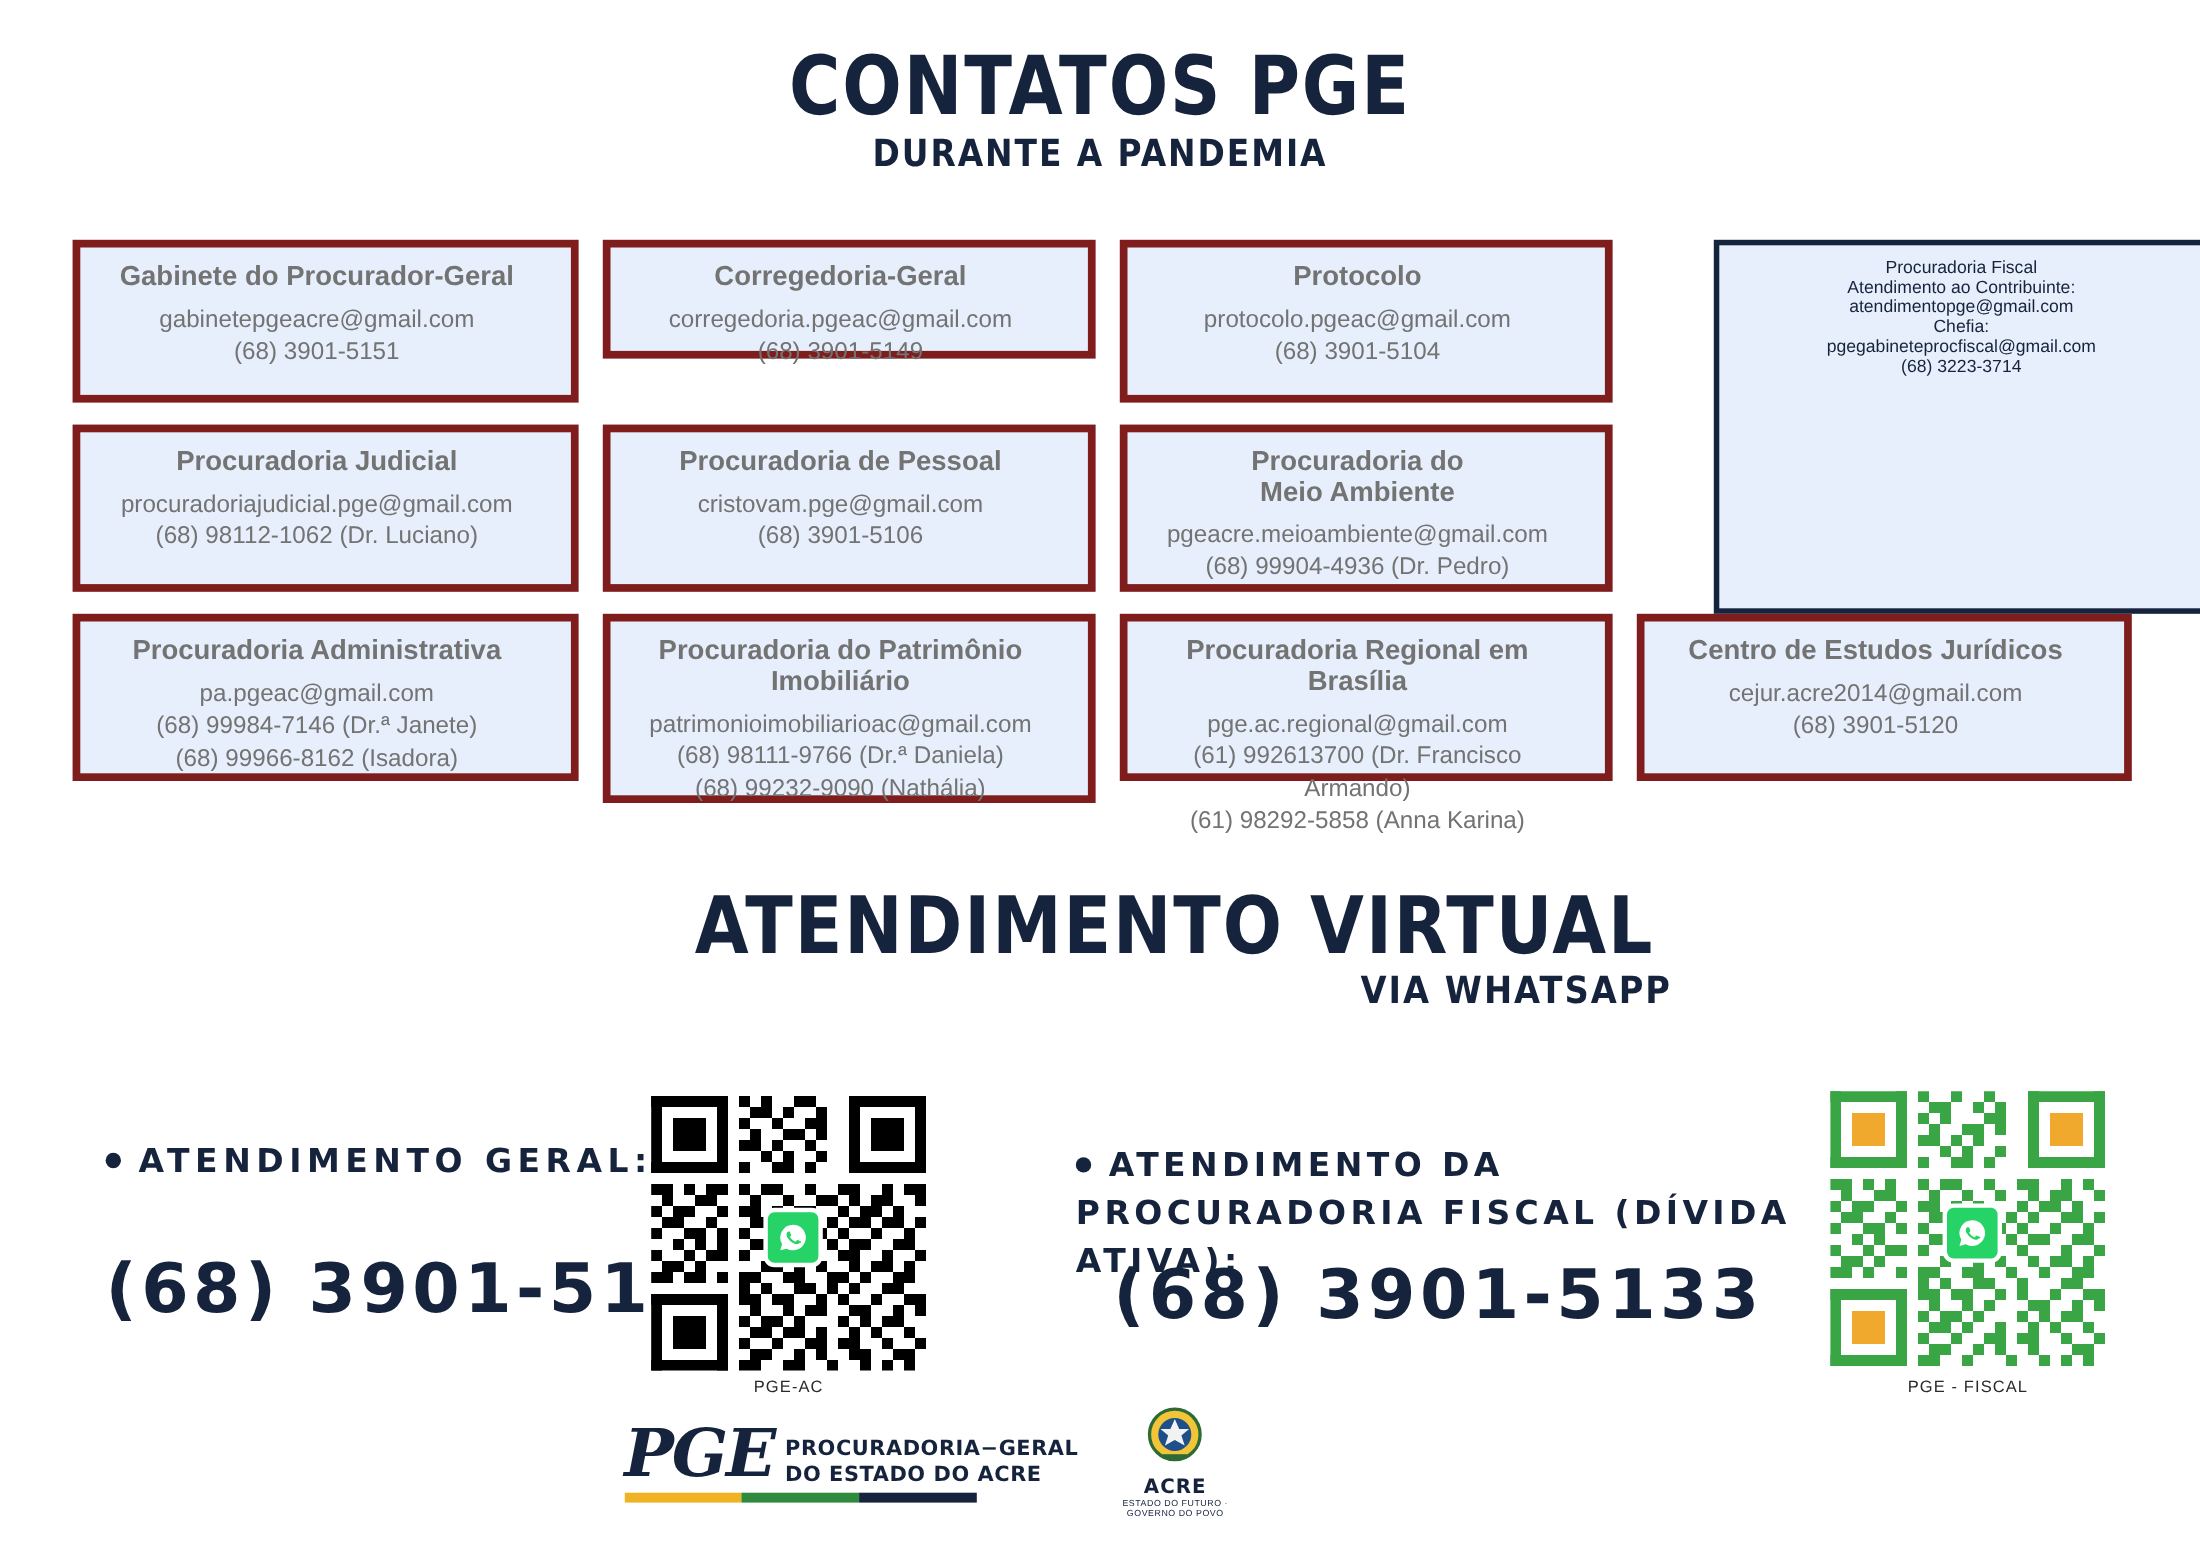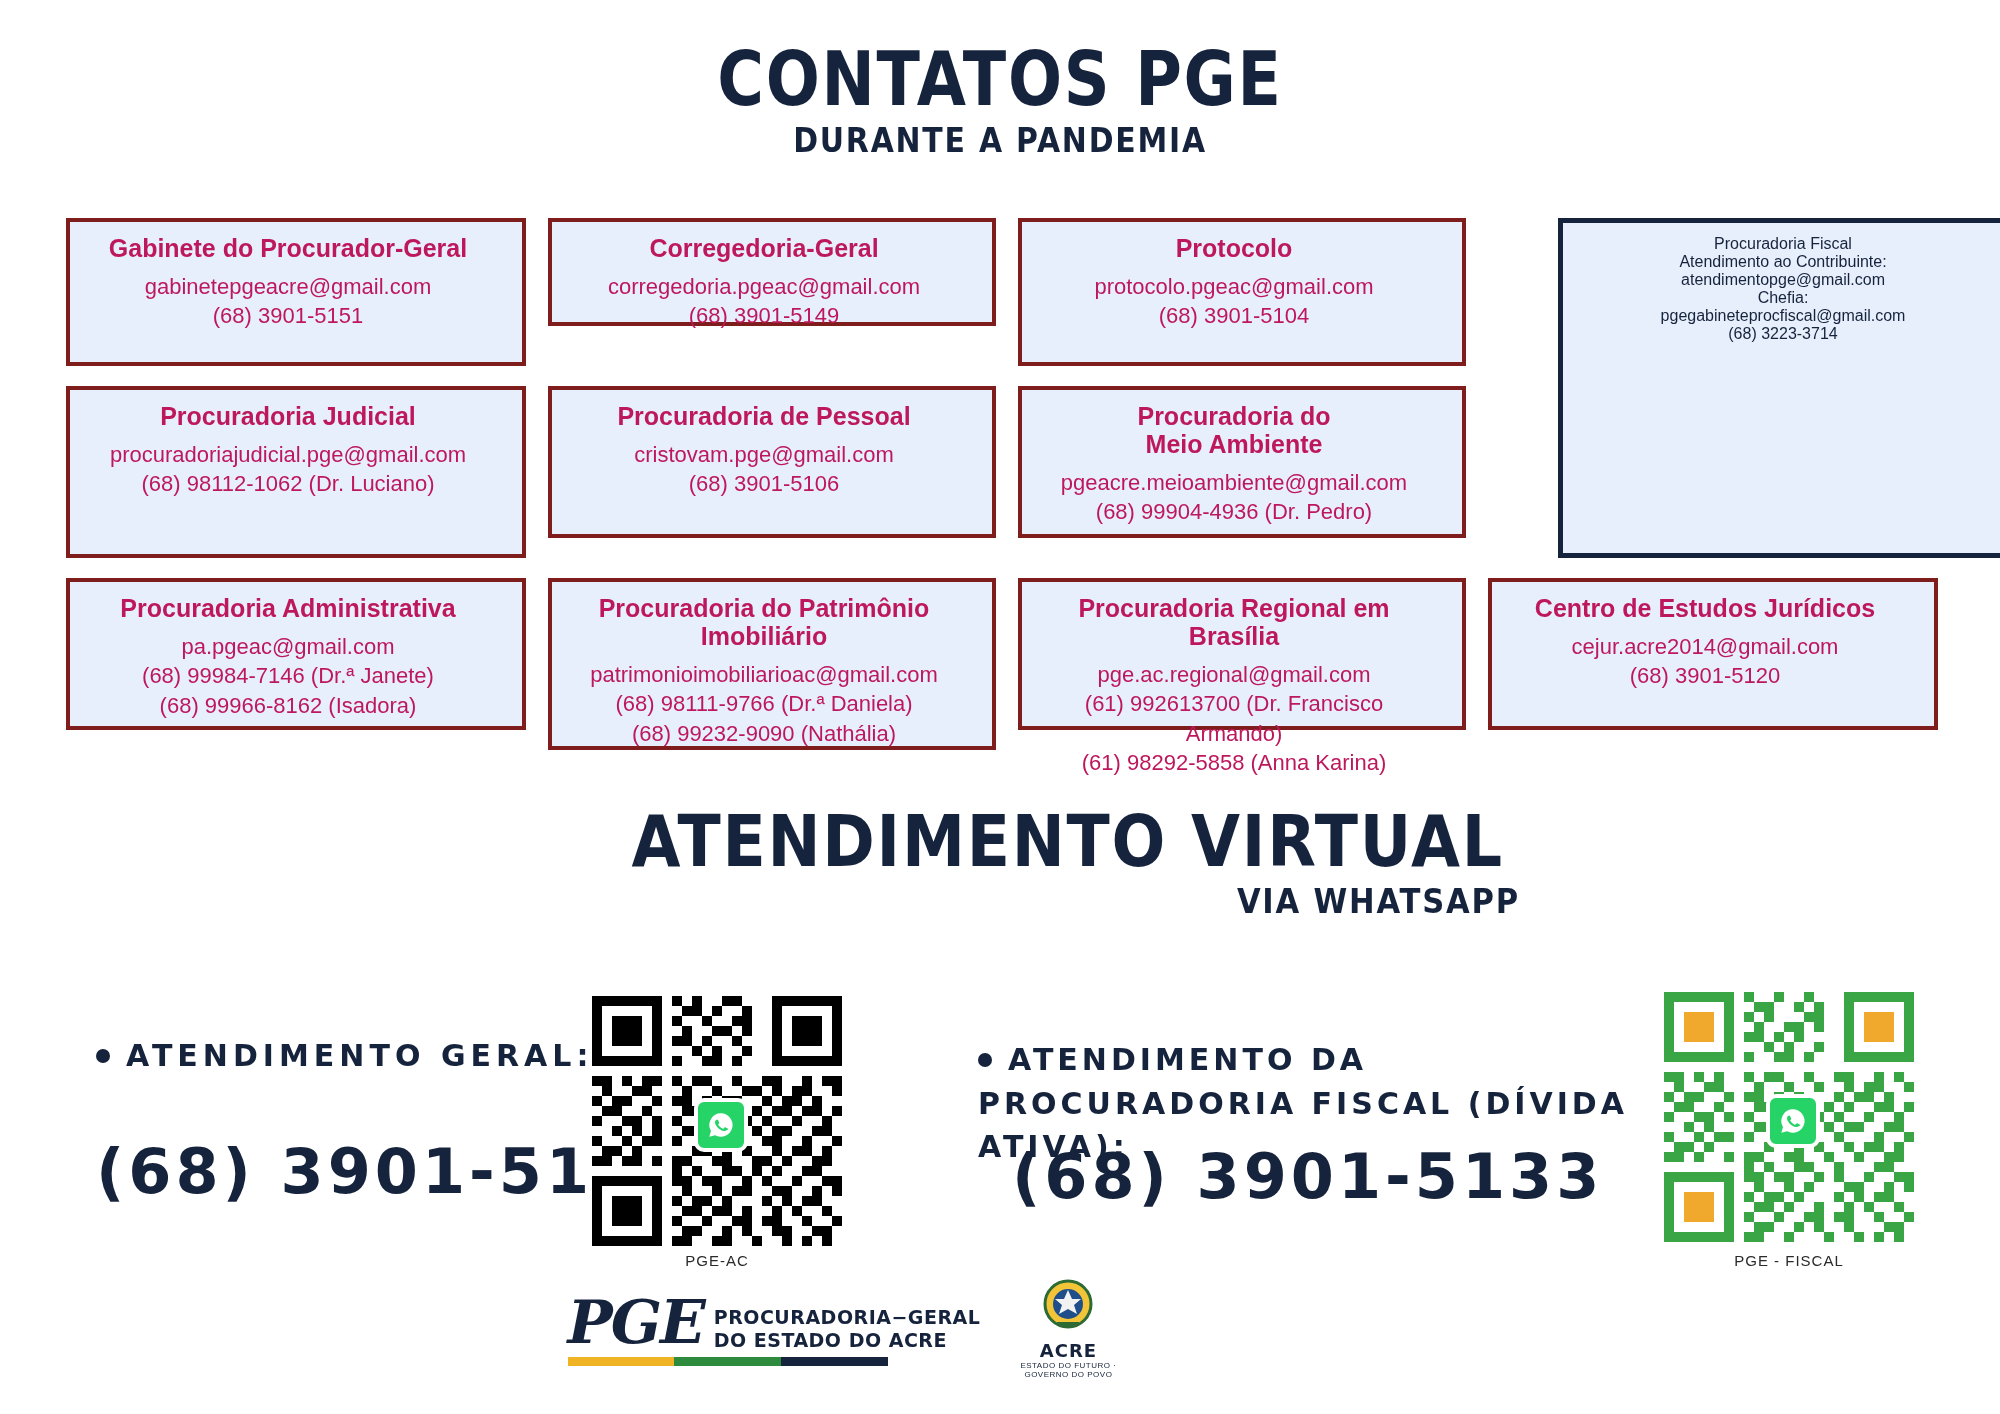--- a/index.html
+++ b/index.html
@@ -52,26 +52,26 @@
     top: 218px;
     width: 1872px;
   }
   .row {
     display: flex;
     gap: 0px;
     margin-bottom: 20px;
     align-items: flex-start;
   }
   .card {
-    border: 4px solid #7f1d1d;
+    border: 7px solid #7f1d1d;
     background: #e6effb;
     box-sizing: border-box;
     padding: 12px 30px 14px 14px;
     text-align: center;
-    color: #be185d;
+    color: #737373;
   }
   .card .card-title {
     font-weight: bold;
     font-size: 25px;
     line-height: 1.12;
     margin-bottom: 10px;
   }
   .card .line {
     font-size: 22px;
     line-height: 1.33;
@@ -80,21 +80,21 @@
   
   .c1 { width: 460px; margin-left: 0px; }
   .c2 { width: 448px; margin-left: 22px; }
   .c3 { width: 448px; margin-left: 22px; }
   .c4 { width: 450px; margin-left: 22px; }
 
   .r1 .c1 { height: 148px; }
   .r1 .c2 { height: 108px; }
   .r1 .c3 { height: 148px; }
 
-  .r2 .c1 { height: 172px; }
+  .r2 .c1 { height: 152px; }
   .r2 .c2 { height: 152px; }
   .r2 .c3 { height: 152px; }
 
   .r3 .c1 { height: 152px; }
   .r3 .c2 { height: 172px; }
   .r3 .c3 { height: 152px; }
   .r3 .c4 { height: 152px; }
 
   .tall-card {
     position: absolute;

